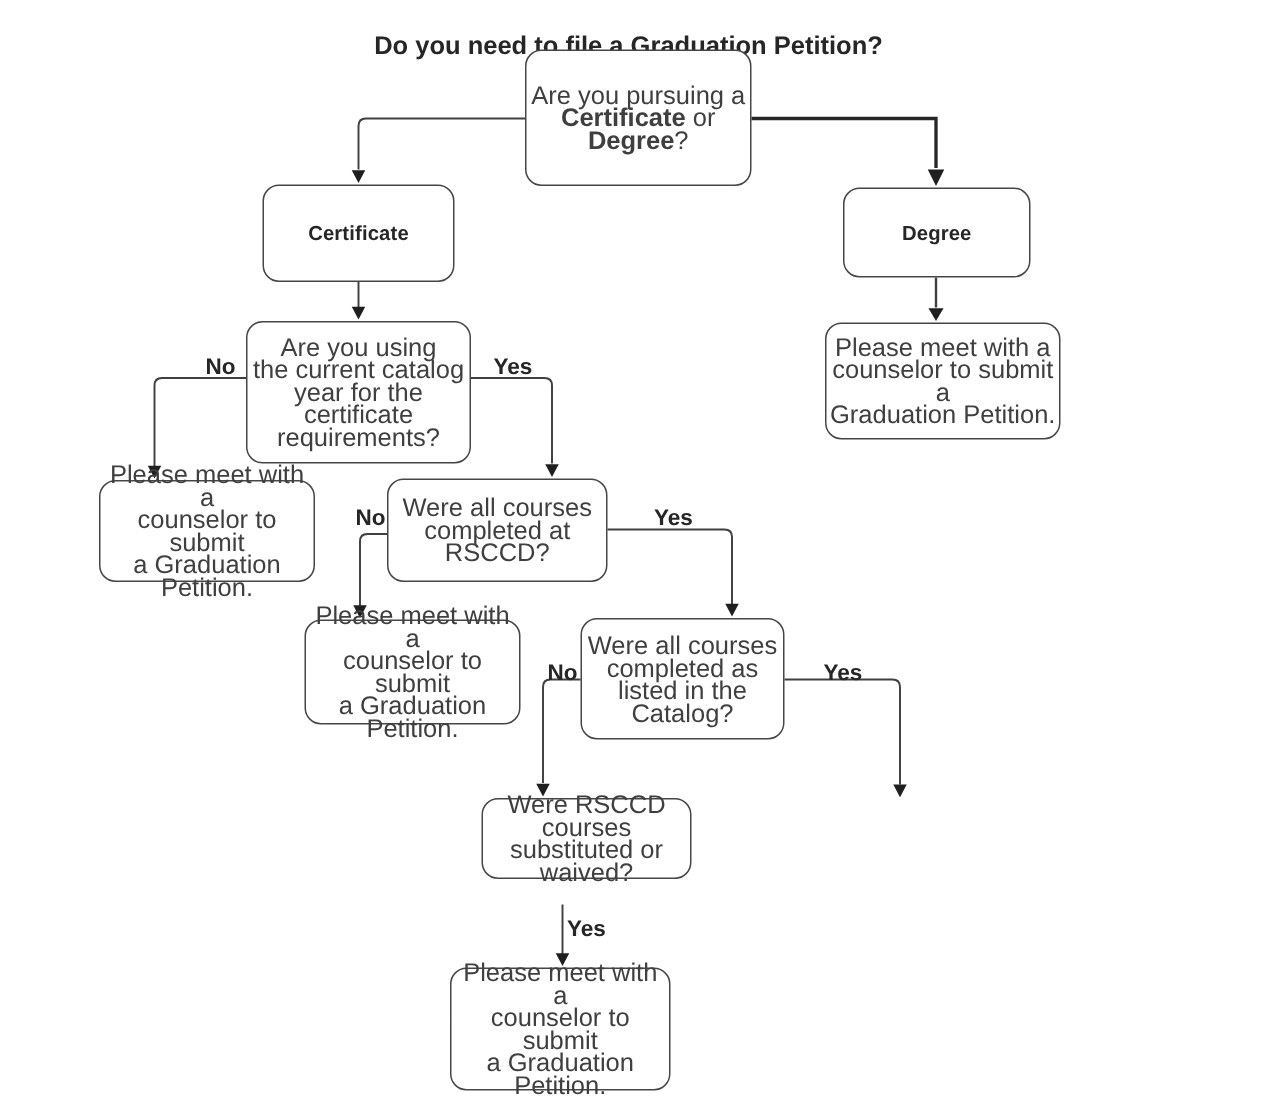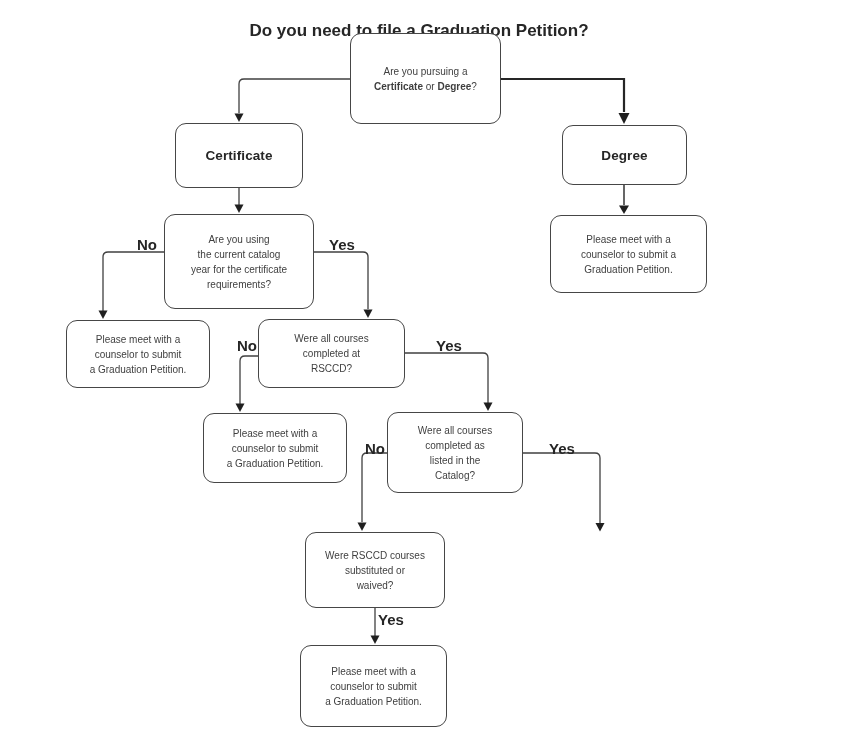--- a/index.html
+++ b/index.html
@@ -30,21 +30,21 @@
     position: absolute;
     box-sizing: border-box;
     background: #ffffff;
     border: 1.4px solid #464646;
     border-radius: 11px;
     display: flex;
     align-items: center;
     justify-content: center;
     text-align: center;
     color: #3f3f3f;
-    font-size: 10px;
+    font-size: 17px;
     line-height: 15px;
     padding: 2px;
   }
   .node .node-text { white-space: pre-line; }
   .node.head {
     font-weight: bold;
     font-size: 13.5px;
     color: #262626;
   }
   .node.head .node-text { letter-spacing: 0.1px; }
@@ -57,21 +57,21 @@
   
   #n-root      { left:350px; top:33px;  width:151px; height:91px; }
   #n-cert      { left:175px; top:123px; width:128px; height:65px; }
   #n-degree    { left:562px; top:125px; width:125px; height:60px; }
   #n-catyear   { left:164px; top:214px; width:150px; height:95px; }
   #n-degreeout { left:550px; top:215px; width:157px; height:78px; }
   #n-pet1      { left:66px;  top:320px; width:144px; height:68px; }
   #n-rsccd     { left:258px; top:319px; width:147px; height:69px; }
   #n-pet2      { left:203px; top:413px; width:144px; height:70px; }
   #n-catlisted { left:387px; top:412px; width:136px; height:81px; }
-  #n-subst     { left:305px; top:532px; width:140px; height:76px; }
+  #n-subst     { left:321px; top:532px; width:140px; height:54px; }
   #n-nopet     { left:501px; top:532px; width:205px; height:79px; }
   #n-pet3      { left:300px; top:645px; width:147px; height:82px; }
   
   #lbl-no1  { left:137px; top:236px; }
   #lbl-yes1 { left:329px; top:236px; }
   #lbl-no2  { left:237px; top:337px; }
   #lbl-yes2 { left:436px; top:337px; }
   #lbl-no3  { left:365px; top:440px; }
   #lbl-yes3 { left:549px; top:440px; }
   #lbl-yes4 { left:378px; top:611px; }

